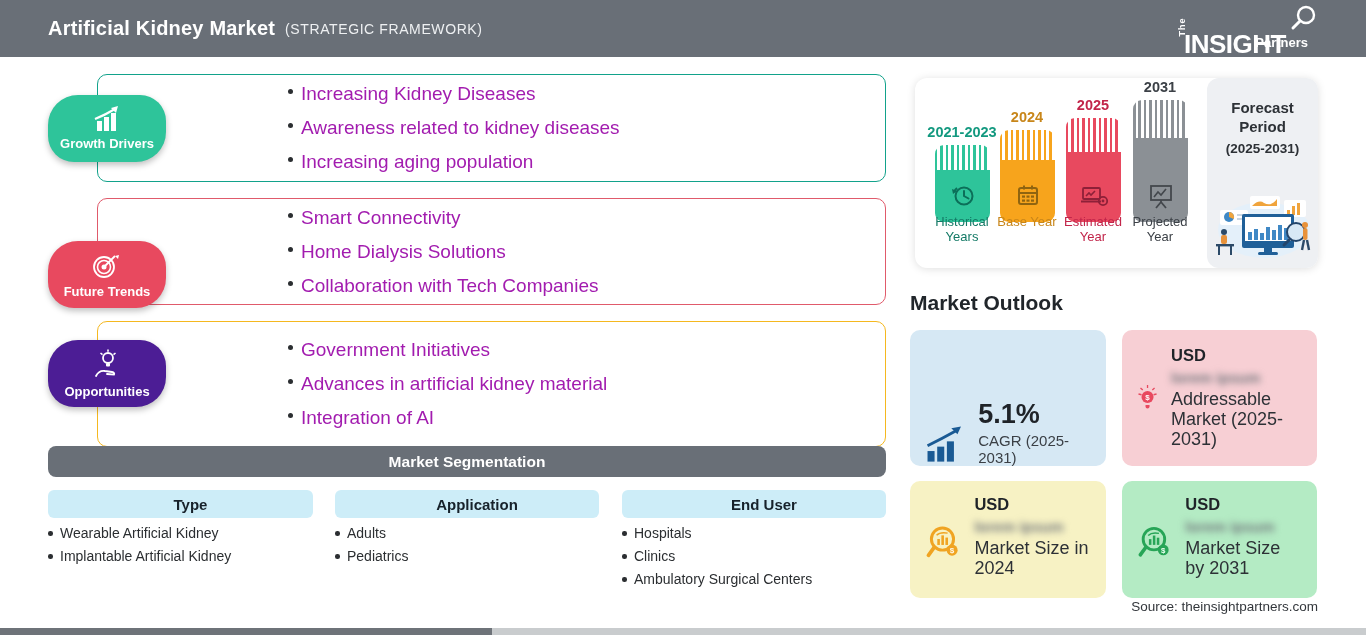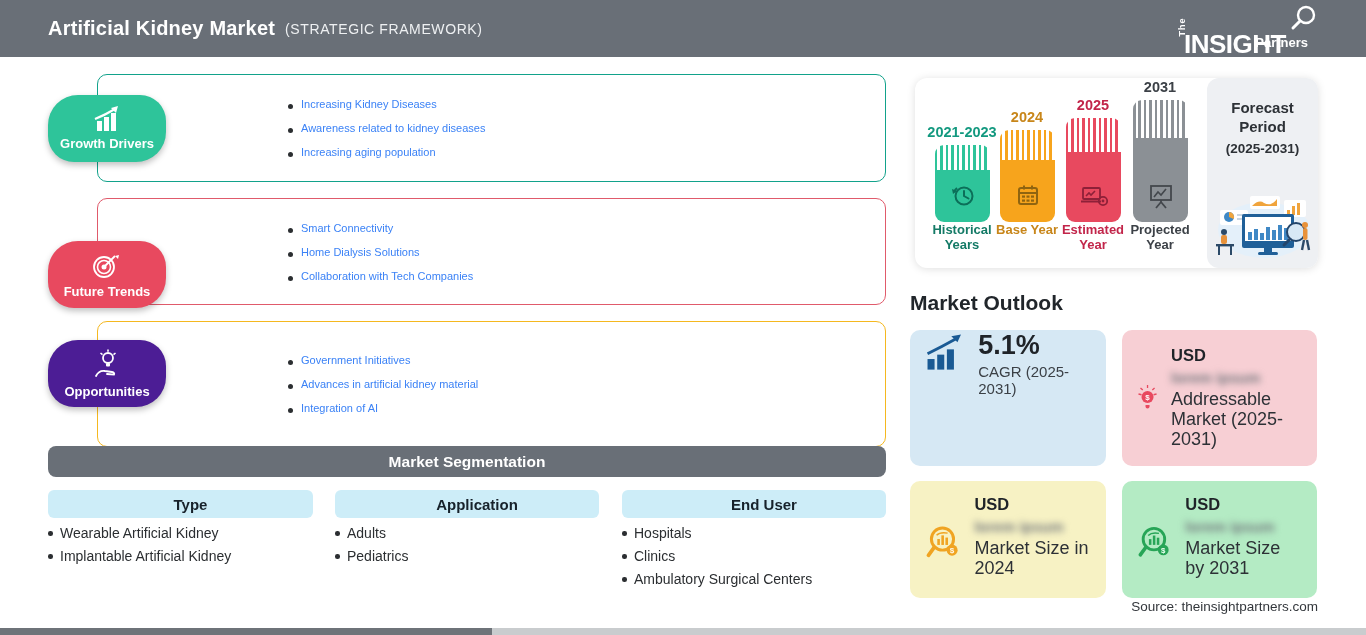--- a/index.html
+++ b/index.html
@@ -18,21 +18,21 @@
   .logo-lens { position:absolute; right:-10px; top:-4px; }
   .logo-partners { position:absolute; right:0px; top:26px; font-size:13px; font-weight:700; }
 
   
   .sec-box { position:absolute; left:97px; width:789px; border-radius:10px; background:#fff; }
   .sec-box.green  { top:74px;  height:108px; border:1.6px solid #12a28b; }
   .sec-box.red    { top:198px; height:107px; border:1.6px solid #e05a6b; }
   .sec-box.orange { top:321px; height:126px; border:1.6px solid #f5b81f; }
 
   .bullets { position:absolute; left:190px; top:0; height:100%; display:flex; flex-direction:column; justify-content:center; gap:12px; list-style:none; }
-  .bullets li { font-size:11px; color:#3b82f6; position:relative; padding-left:13px; }
+  .bullets li { font-size:19px; color:#a21caf; position:relative; padding-left:13px; }
   .bullets li::before { content:""; position:absolute; left:0; top:6px; width:5px; height:5px; border-radius:50%; background:#2b2e31; }
 
   .badge { position:absolute; left:48px; width:118px; height:67px; border-radius:30px 26px 30px 26px; display:flex; flex-direction:column; align-items:center; justify-content:center; gap:3px; box-shadow:0 3px 6px rgba(0,0,0,.25); z-index:3; }
   .badge.green  { top:95px;  background:#2ec49a; }
   .badge.red    { top:217px; background:#e8495f;margin-top:24px; }
   .badge.orange { top:340px; background:#4c1d95; }
   .badge-label { color:#fff; font-size:13px; font-weight:700; }
 
   
   .seg-bar { position:absolute; left:48px; top:446px; width:838px; height:31px; background:#696f77; border-radius:8px; display:flex; align-items:center; justify-content:center; }
@@ -54,25 +54,25 @@
   .forecast { position:absolute; left:292px; top:0; width:111px; height:190px; background:#eef0f3; border-radius:12px; display:flex; flex-direction:column; align-items:center; padding-top:20px; }
   .forecast-line { font-size:15px; font-weight:700; color:#2d3136; line-height:19px; }
   .forecast-range { font-size:13.5px; font-weight:700; color:#2d3136; margin-top:5px; }
   .forecast-illustration { position:absolute; bottom:6px; left:5px; }
 
   .tbar { position:absolute; width:55px; border-radius:9px; overflow:hidden; display:flex; flex-direction:column; }
   .tbar .stripes { background:repeating-linear-gradient(90deg, var(--c) 0 2.5px, #ffffff 2.5px 5.5px); }
   .tbar .solid { flex:1; background:var(--c); position:relative; }
   .tbar .bar-icon { position:absolute; left:50%; bottom:12px; transform:translateX(-50%); }
   .tyear { position:absolute; transform:translateX(-50%); white-space:nowrap; font-size:14.5px; font-weight:800; }
-  .tlabel { position:absolute; transform:translateX(-50%); top:144px; width:80px; text-align:center; font-size:13px; font-weight:700; line-height:15px; }
+  .tlabel { position:absolute; transform:translateX(-50%); top:136px; width:80px; text-align:center; font-size:13px; font-weight:400; line-height:15px; }
 
   
   .outlook-title { position:absolute; left:910px; top:291px; font-size:21px; font-weight:800; color:#21262b; }
-  .card { position:absolute; border-radius:10px; display:flex; align-items:flex-start; padding:0 14px; gap:12px; }
+  .card { position:absolute; border-radius:10px; display:flex; align-items:flex-end; padding:0 14px; gap:12px; }
   .card-blue   { left:910px;  top:330px; width:196px; height:136px; background:#d6e8f4; }
   .card-pink   { left:1122px; top:330px; width:195px; height:136px; background:#f7cfd4; align-items:flex-start; padding-top:16px; }
   .card-yellow { left:910px;  top:481px; width:196px; height:117px; background:#f7f2c4; align-items:flex-start; padding-top:14px; }
   .card-green  { left:1122px; top:481px; width:195px; height:117px; background:#b4ebc4; align-items:flex-start; padding-top:14px; }
   .card-pink .card-icon, .card-yellow .card-icon, .card-green .card-icon { margin-top:22px; }
   .card-value-big { font-size:27px; font-weight:800; color:#1f2328; line-height:30px; }
   .card-sub { font-size:15px; color:#3b4046; margin-top:3px; }
   .card-usd { font-size:16.5px; font-weight:800; color:#1f2328; }
   .blur-line { filter:blur(3.5px); font-weight:800; color:#6f747a; font-size:15px; margin:4px 0 3px 0; }
   .card-label { font-size:18px; color:#2d3136; line-height:20px; }

